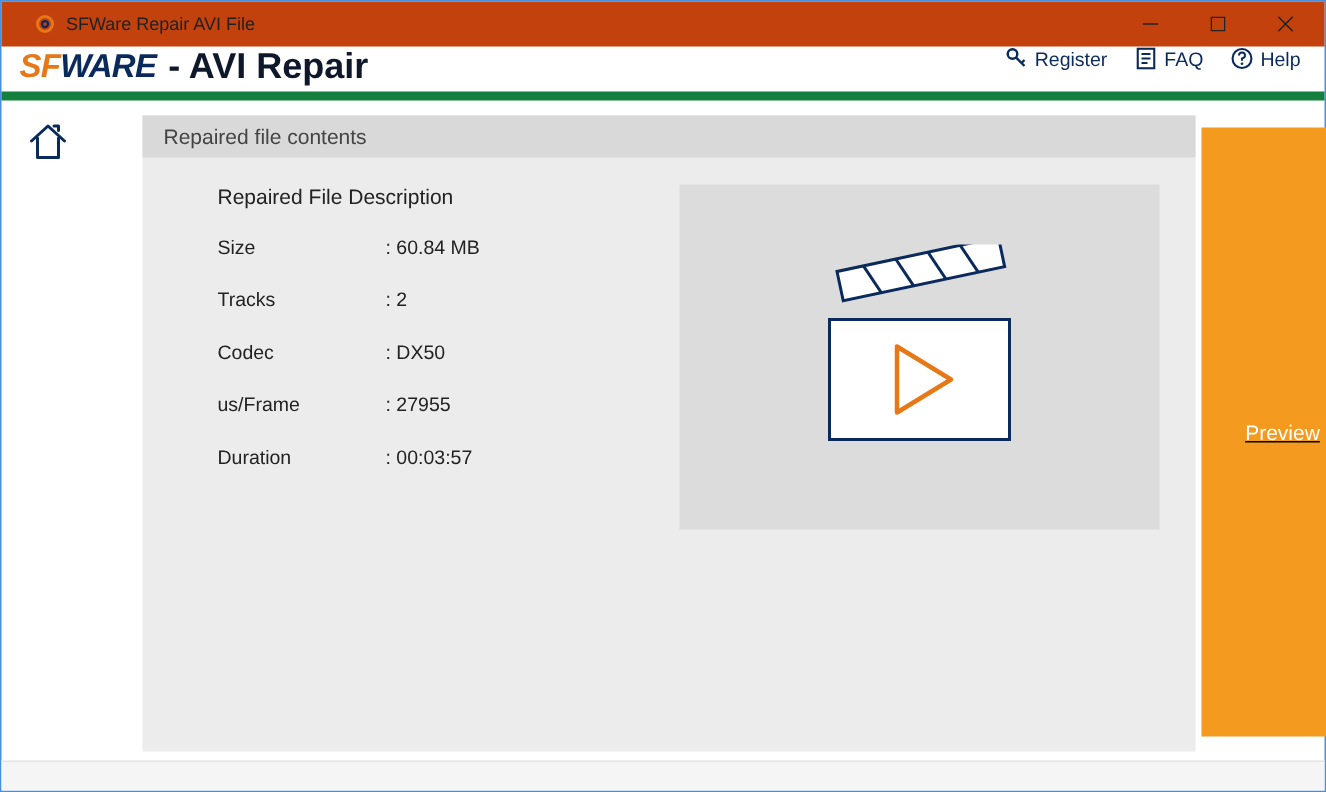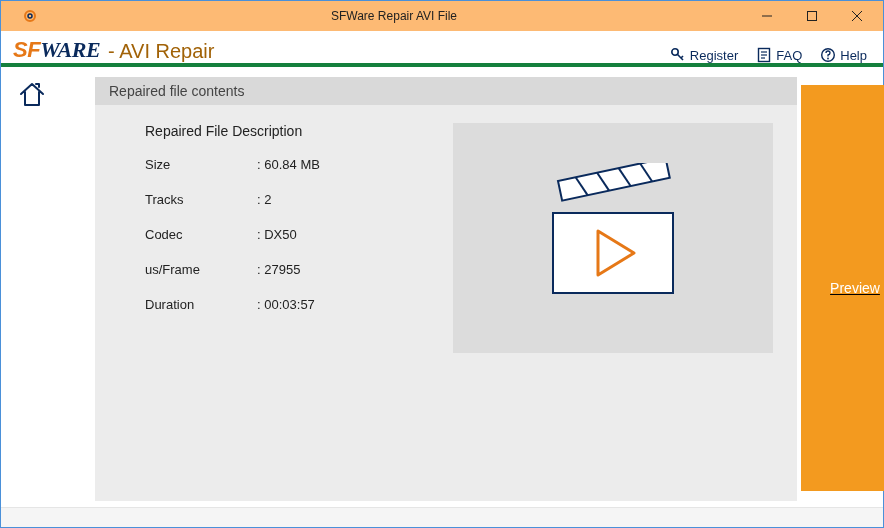--- a/index.html
+++ b/index.html
@@ -1,29 +1,29 @@
 <!DOCTYPE html>
 <html><head>
 <meta charset="utf-8">
 <style>
   * { box-sizing: border-box; margin: 0; padding: 0; font-family: "Segoe UI", Tahoma, sans-serif; }
   html, body { width: 884px; height: 528px; background: #fff; overflow: hidden; }
   .window { width: 884px; height: 528px; border: 1px solid #4a90d9; display: flex; flex-direction: column; }
-  .titlebar { height: 30px; display: flex; align-items: center; padding: 0 4px 0 21px; background: #fdba74; text-align: center; }
+  .titlebar { height: 30px; display: flex; align-items: center; padding: 0 4px 0 21px; background: #c2410c; }
   .titlebar .app-icon { width: 16px; height: 16px; margin-right: 6px; display: flex; align-items: center; justify-content: center; }
   .titlebar .title { font-size: 12px; color: #222; flex: 1; }
   .winbtns { display: flex; }
   .winbtn { width: 45px; height: 28px; display: flex; align-items: center; justify-content: center; }
   .winbtn svg { stroke: #222; }
 
-  .brandbar { height: 36px; display: flex; align-items: flex-end; padding: 0 16px 0 12px; border-bottom: 4px solid #15803d; }
+  .brandbar { height: 36px; display: flex; align-items: flex-start; padding: 0 16px 0 12px; border-bottom: 6px solid #15803d; }
   .brand-logo { display: flex; align-items: baseline; }
   .brand-sf { font-size: 22px; font-weight: 800; color: #e67817; font-style: italic; letter-spacing: -0.5px; }
-  .brand-ware { font-size: 22px; font-weight: 800; color: #0a2a5c; font-style: italic; letter-spacing: -0.5px; font-family: Liberation Serif, serif; }
-  .brand-sub { font-size: 20px; color: #a16207; margin-left: 8px; font-weight: 400; }
+  .brand-ware { font-size: 22px; font-weight: 800; color: #0a2a5c; font-style: italic; letter-spacing: -0.5px; }
+  .brand-sub { font-size: 24px; color: #0f172a; margin-left: 8px; font-weight: 700; }
   .brand-spacer { flex: 1; }
   .brand-link { display: flex; align-items: center; margin-left: 18px; color: #0a2a5c; font-size: 13px; cursor: pointer; }
   .brand-link svg { margin-right: 4px; }
 
   .content { flex: 1; padding: 10px 12px 6px 12px; display: flex; flex-direction: row; position: relative; }
   .home-icon { margin: 2px 0 6px 4px; cursor: pointer; width: 30px; height: 30px; }
   .panel { background: #ececec; flex: 1; margin: 0 4px 0 48px; position: relative; }
   .panel-header { background: #d9d9d9; color: #444; font-size: 14px; padding: 6px 14px; }
   .panel-body { display: flex; padding: 18px 24px 28px 50px; }
   .desc-col { flex: 0 0 300px; }

